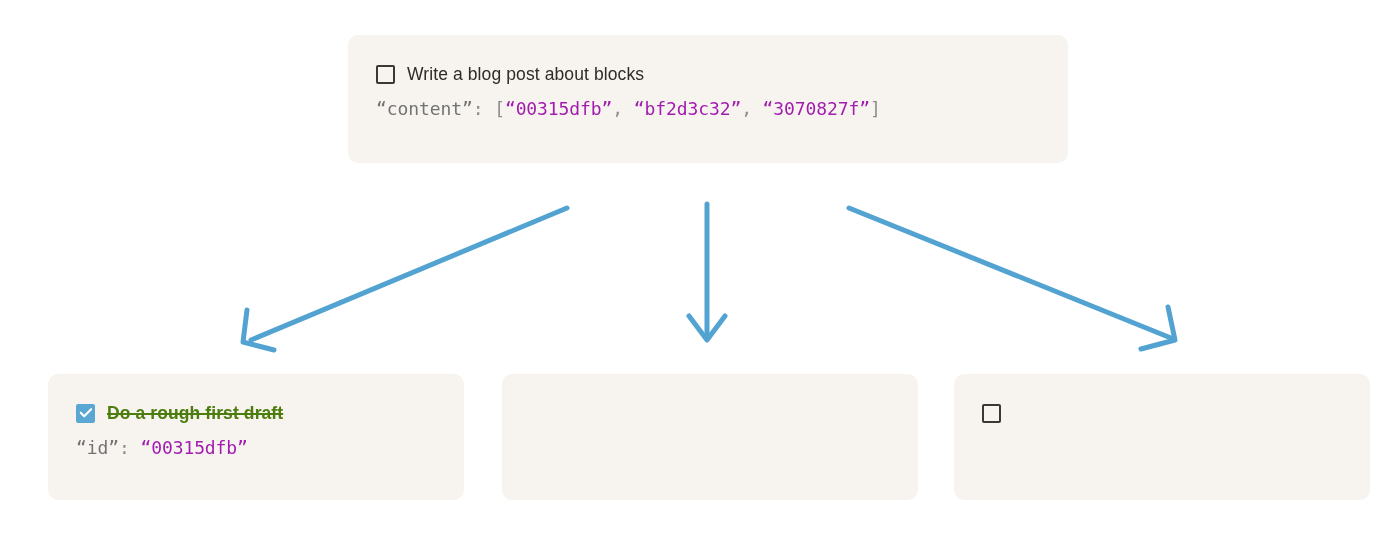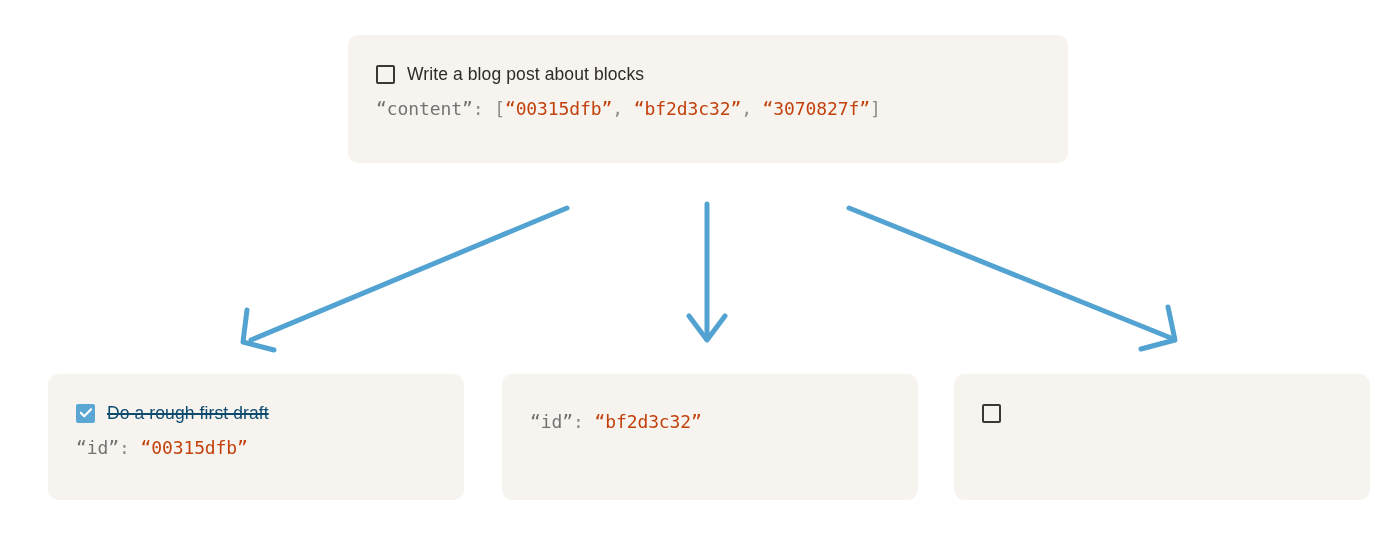--- a/index.html
+++ b/index.html
@@ -60,36 +60,37 @@
     top: 50%;
     transform: translate(-50%, -50%);
   }
   .task-label {
     font-size: 17.5px;
     color: #2f2b28;
     letter-spacing: 0.1px;
     white-space: nowrap;
   }
   .task-label.done {
-    color: #0c4a6e;
+    color: #4d7c0f;
     text-decoration: line-through;
     text-decoration-thickness: 1.6px;
+    font-weight: bold;
   }
 
   
   .json-line {
     margin-top: 11px;
     font-family: "DejaVu Sans Mono", monospace;
     font-size: 18px;
     white-space: nowrap;
     letter-spacing: -0.1px;
   }
   .j-key    { color: #737373; }
   .j-punct  { color: #8d8d8d; }
-  .j-val    { color: #c2410c; }
+  .j-val    { color: #a21caf; }
 
   
   #card-parent {
     left: 340px;
     top: 35px;
     width: 720px;
     height: 128px;
   }
   #card-child-0 {
     left: 40px;
@@ -168,23 +169,20 @@
         <span class="task-label done">Do a rough first draft</span>
       </div>
       <div class="json-line">
         <span class="j-key">“id”</span><span class="j-punct">:</span><span class="j-punct"> </span><span class="j-val">“00315dfb”</span>
       </div>
     </div>
   </div>
 
   <div class="card" id="card-child-1">
     <div class="card-inner">
-      <div class="json-line">
-        <span class="j-key">“id”</span><span class="j-punct">:</span><span class="j-punct"> </span><span class="j-val">“bf2d3c32”</span>
-      </div>
     </div>
   </div>
 
   <div class="card" id="card-child-2">
     <div class="card-inner">
       <div class="task-row">
         <span class="checkbox unchecked"></span>
       </div>
     </div>
   </div>

